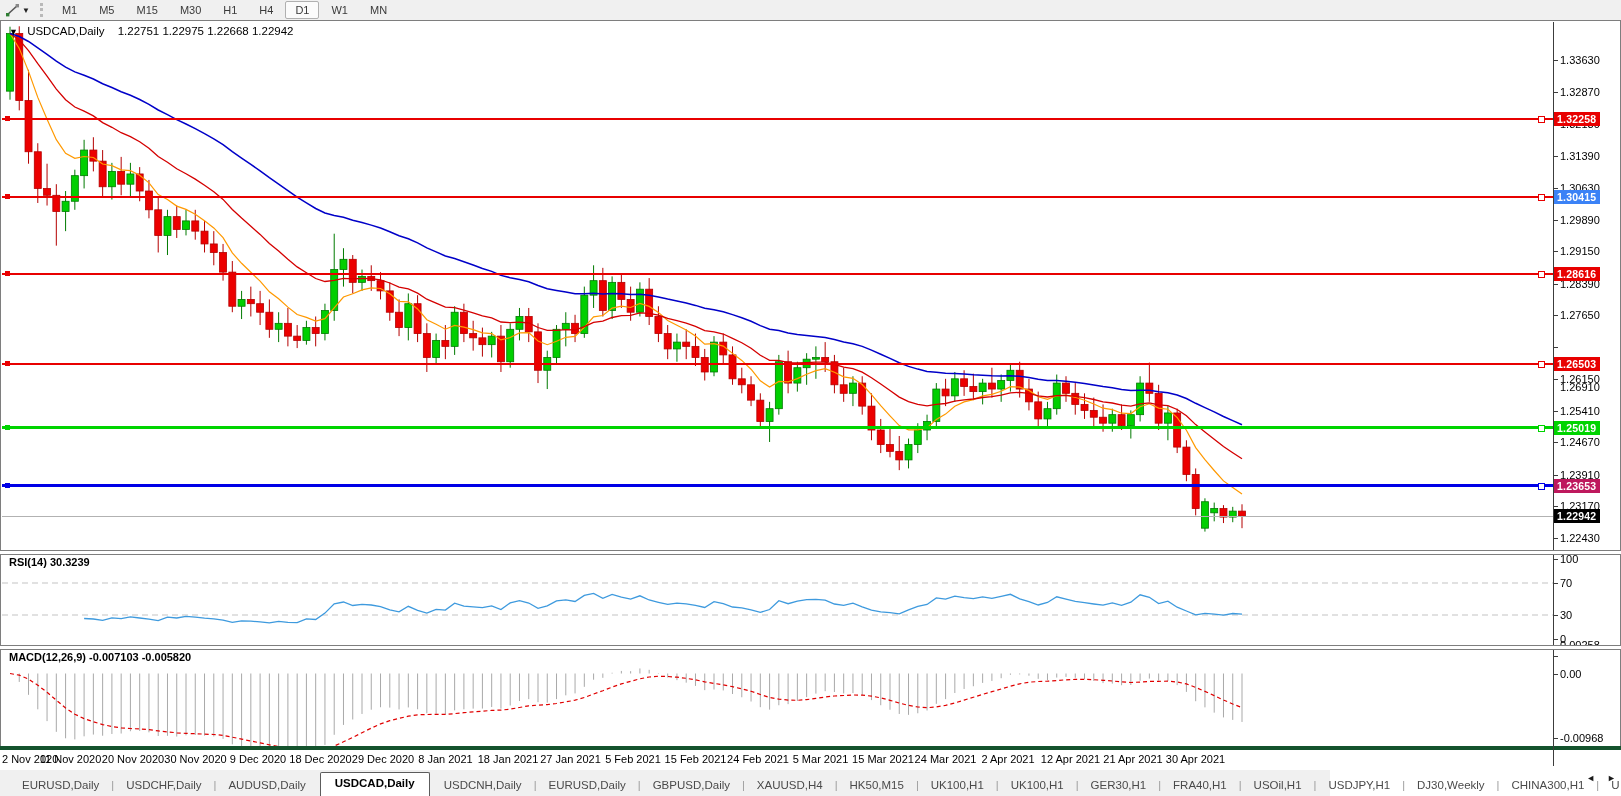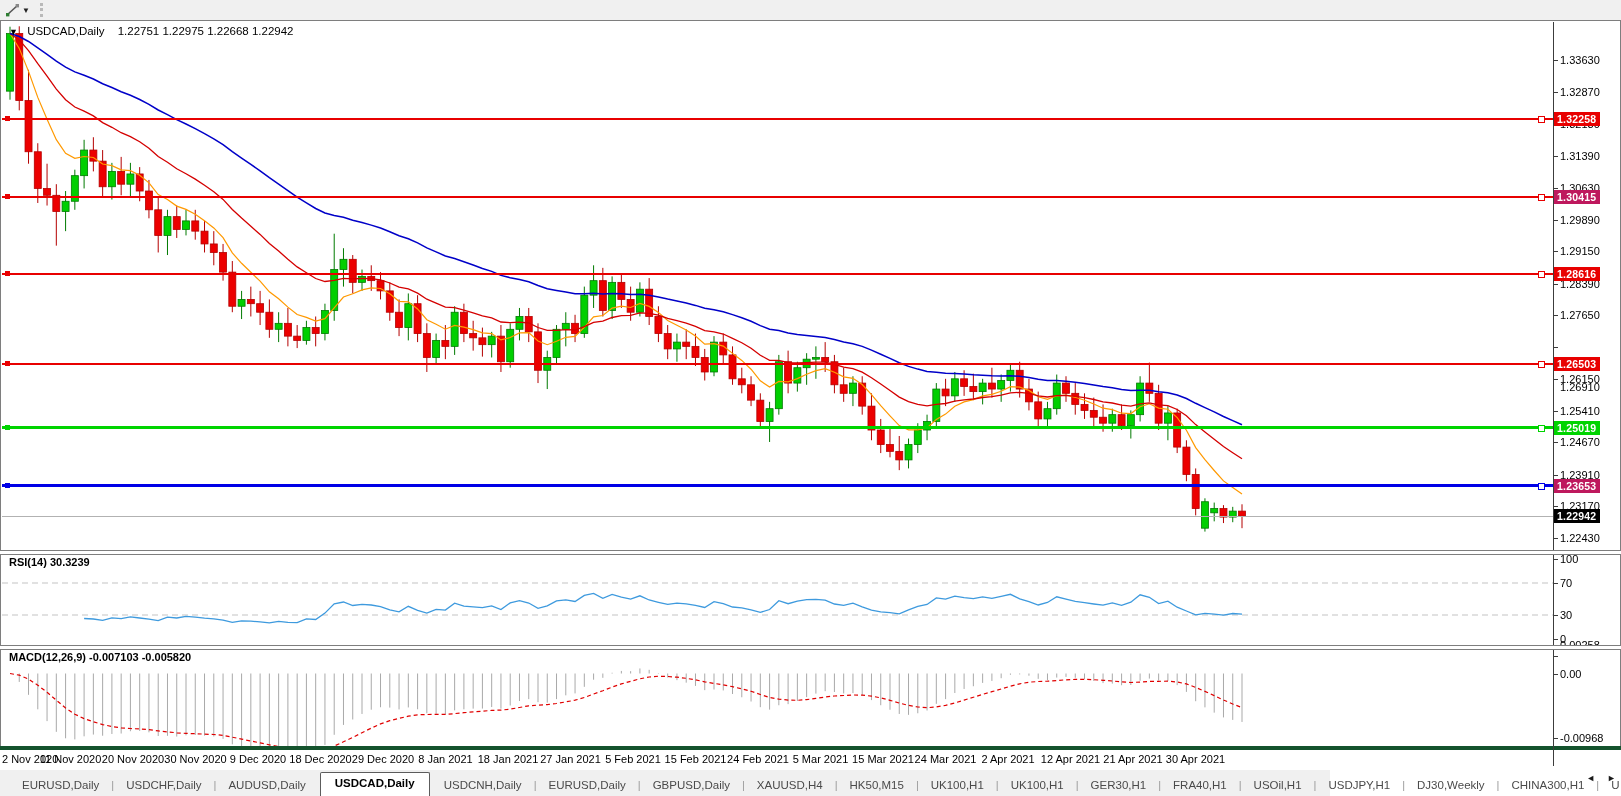--- a/index.html
+++ b/index.html
@@ -44,20 +44,31 @@
   <div class="toolbar">
     <div class="tool-icon">
       <svg width="15" height="15" viewBox="0 0 15 15">
         <line x1="2" y1="12" x2="13" y2="2" stroke="#555" stroke-width="1.6"></line>
         <rect x="1" y="10" width="3.4" height="3.4" fill="#2e7d32"></rect>
         <rect x="10.6" y="1" width="3.4" height="3.4" fill="#888"></rect>
       </svg>
     </div>
     <span class="caret">▼</span>
     <span class="grip"></span>
+    <div style="display:flex">
+        <div class="tf-btn">M1</div>
+        <div class="tf-btn">M5</div>
+        <div class="tf-btn">M15</div>
+        <div class="tf-btn">M30</div>
+        <div class="tf-btn">H1</div>
+        <div class="tf-btn">H4</div>
+        <div class="tf-btn active">D1</div>
+        <div class="tf-btn">W1</div>
+        <div class="tf-btn">MN</div>
+      </div>
   </div>
 
   <div class="frame"></div>
 
   <div class="chart-title">
     <span class="tri">▼</span>
     <span>USDCAD,Daily</span>
     <span style="margin-left:10px">1.22751 1.22975 1.22668 1.22942</span>
   </div>
 
@@ -884,19 +895,19 @@
         <span class="tab-sep">|</span>
         <div class="tab">U</div>
       </div>
   </div>
   <div class="tab-arrows">
     <span class="tab-arrow">◄</span>
     <span class="tab-arrow">►</span>
   </div>
 
 <div class="price-chip" style="top: 118.555px; background: rgb(232, 0, 0);">1.32258</div>
-    <div class="price-chip" style="top: 197.212px; background: #be185d;">1.30415</div>
+    <div class="price-chip" style="top: 197.212px; background: #3b82f6;">1.30415</div>
     <div class="price-chip" style="top: 273.99px; background: rgb(232, 0, 0);">1.28616</div>
     <div class="price-chip" style="top: 364.17px; background: rgb(232, 0, 0);">1.26503</div>
     <div class="price-chip" style="top: 427.505px; background: rgb(0, 212, 0);">1.25019</div>
     <div class="price-chip" style="top: 485.804px; background: #be185d;">1.23653</div>
     <div class="price-chip" style="top: 516.149px; background: rgb(0, 0, 0);">1.22942</div>
   </div>
 
 </body></html>

